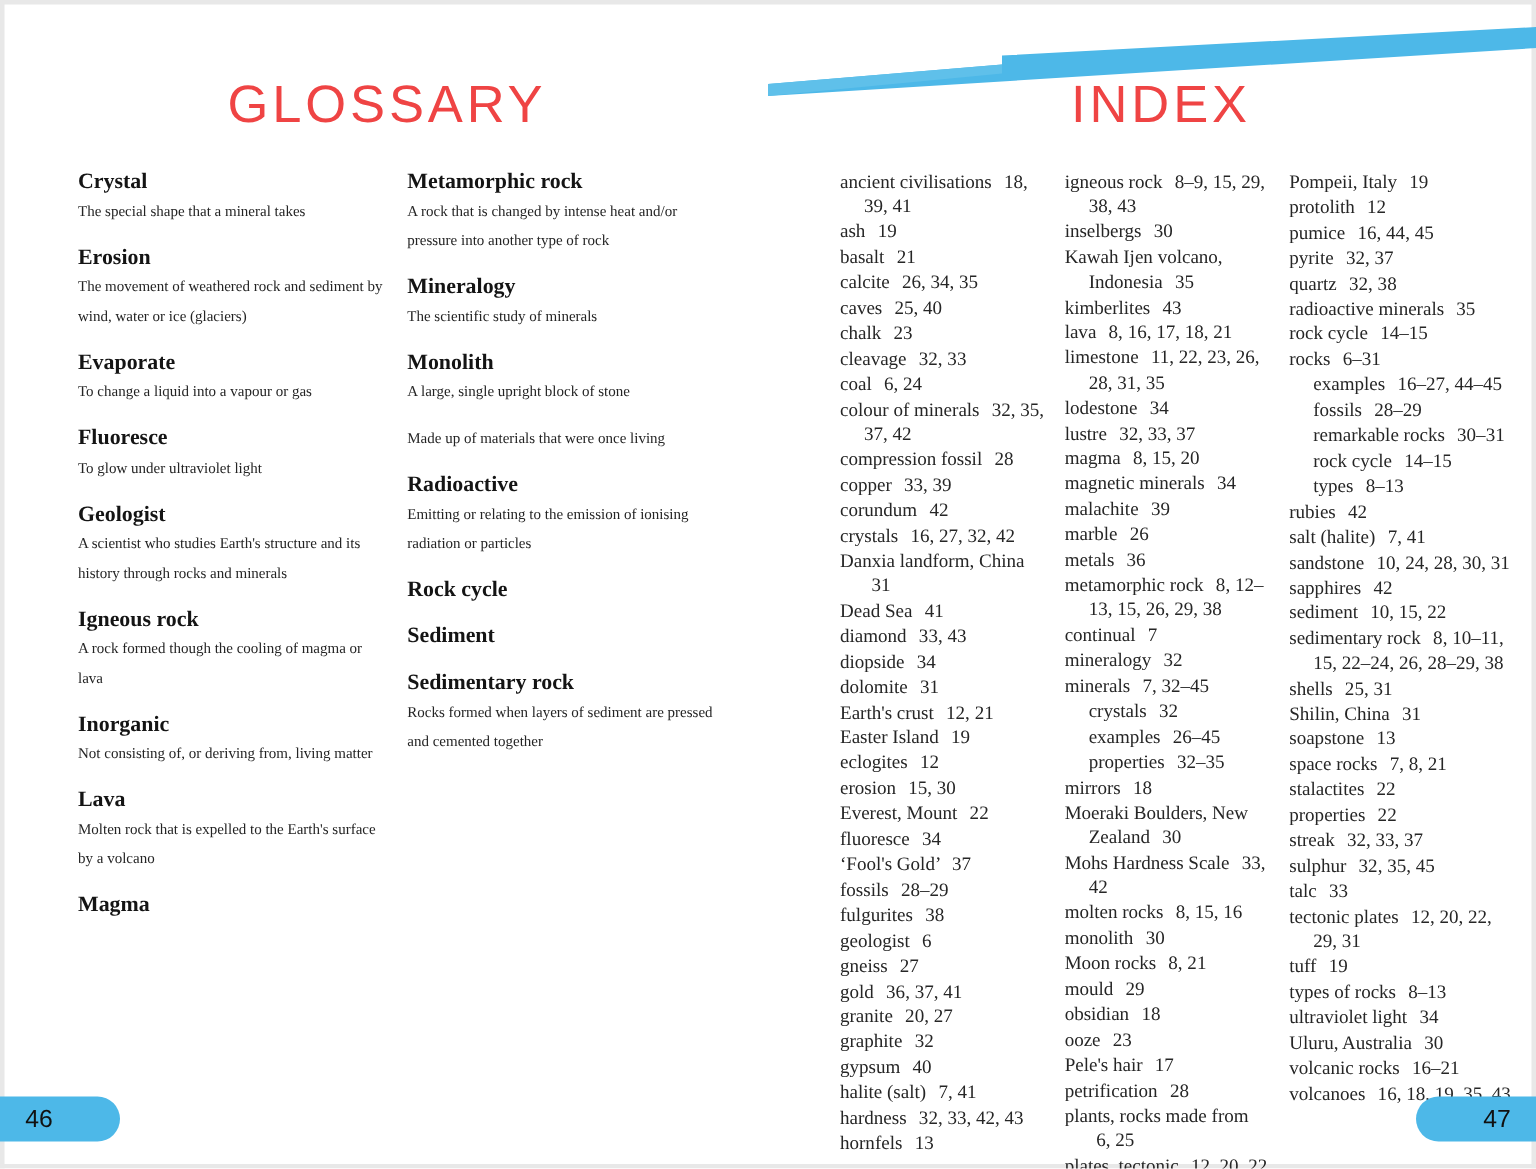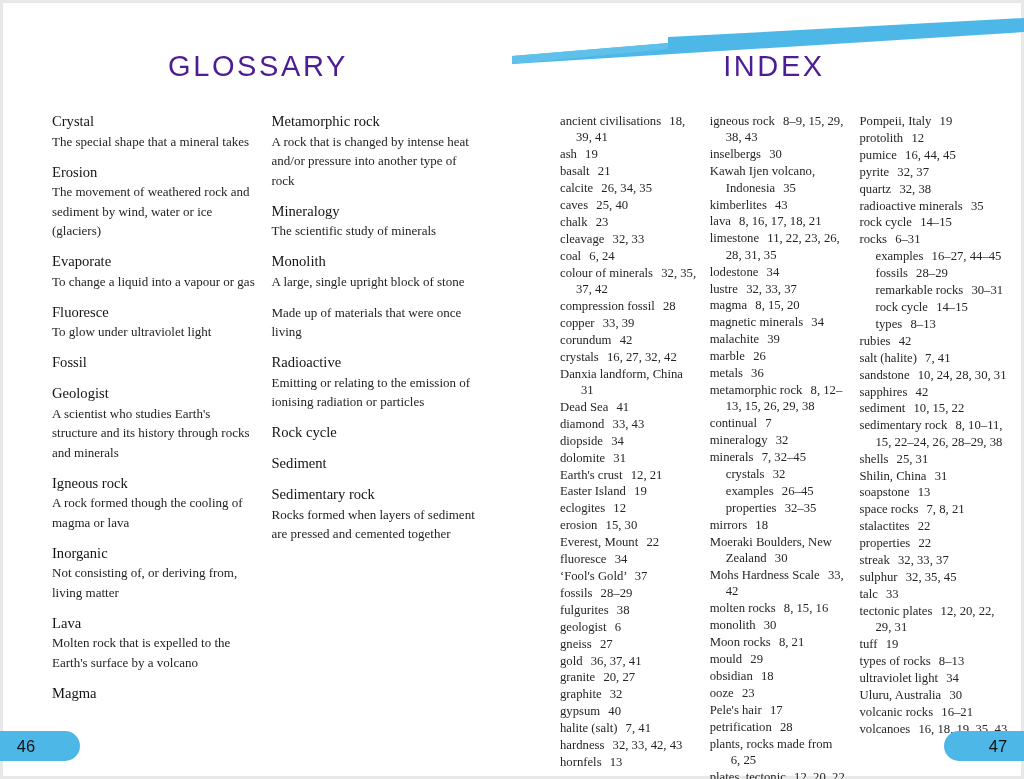--- a/index.html
+++ b/index.html
@@ -31,49 +31,49 @@
     position: absolute;
     left: 0; top: 0;
     width: 1024px; height: 110px;
     pointer-events: none;
   }
 
   
   .heading {
     position: absolute;
     font-family: "Liberation Sans", "DejaVu Sans", sans-serif;
-    font-size: 29px;
+    font-size: 35px;
     font-weight: 400;
     letter-spacing: 2.6px;
-    color: #4c1d95;
+    color: #ef4444;
     text-align: center;
     white-space: nowrap;
   }
   #glossary-heading { left: 40px; top: 50px; width: 436px; }
   #index-heading    { left: 548px; top: 50px; width: 452px; }
 
   
   .glossary-cols {
     position: absolute;
     left: 52px;
     top: 112px;
     width: 424px;
     display: flex;
     gap: 15px;
   }
   .glossary-col { width: 205px; }
   .gl-entry { margin-bottom: 11.5px; }
   .gl-term {
-    font-weight: normal;
+    font-weight: bold;
     font-size: 14.6px;
     line-height: 19.5px;
     color: #141414;
   }
   .gl-def {
-    font-size: 13px;
+    font-size: 10px;
     line-height: 19.5px;
     color: #242424;
   }
 
   
   .index-cols {
     position: absolute;
     left: 560px;
     top: 113px;
     width: 450px;
@@ -152,21 +152,20 @@
       </div>
       <div class="gl-entry">
         <div class="gl-term">Evaporate</div>
         <div class="gl-def">To change a liquid into a vapour or gas</div>
       </div>
       <div class="gl-entry">
         <div class="gl-term">Fluoresce</div>
         <div class="gl-def">To glow under ultraviolet light</div>
       </div>
       <div class="gl-entry">
-        <div class="gl-term">Fossil</div>
       </div>
       <div class="gl-entry">
         <div class="gl-term">Geologist</div>
         <div class="gl-def">A scientist who studies Earth's structure and its history through rocks and minerals</div>
       </div>
       <div class="gl-entry">
         <div class="gl-term">Igneous rock</div>
         <div class="gl-def">A rock formed though the cooling of magma or lava</div>
       </div>
       <div class="gl-entry">

